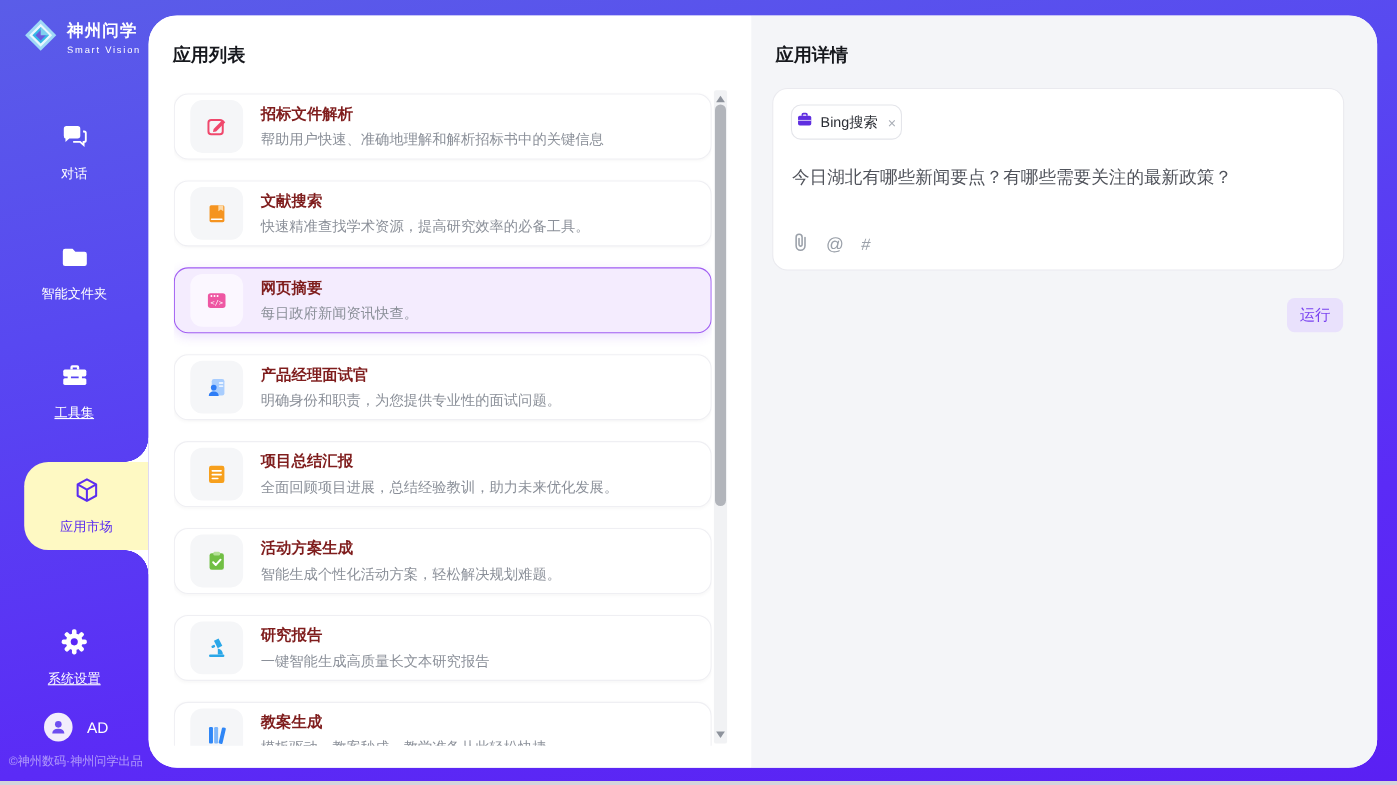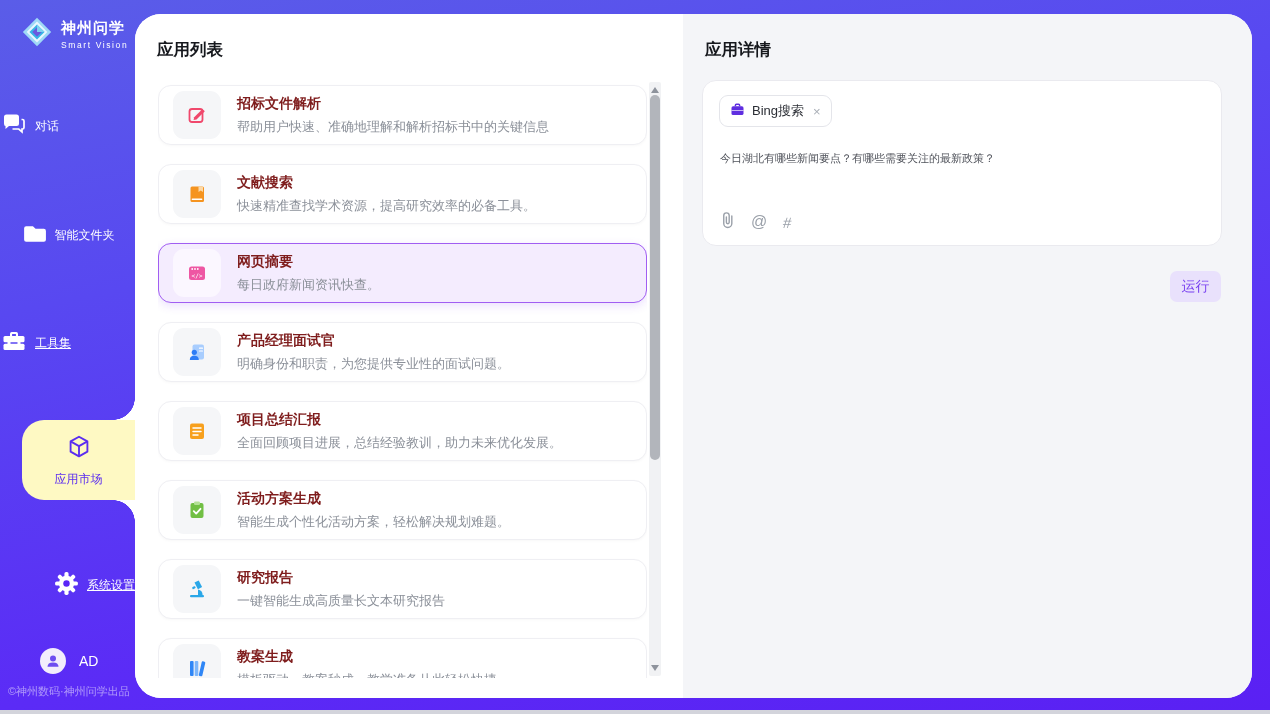--- a/index.html
+++ b/index.html
@@ -9,21 +9,21 @@
     font-family:"Liberation Sans","DejaVu Sans",sans-serif;
     background:linear-gradient(168deg,#5a5de8 0%,#5848f1 32%,#5b2bf6 72%,#5a20f3 100%);
   }
   .bottom-strip { position:absolute; left:0; bottom:0; width:1270px; height:4px; background:#d3d4db; z-index:9; }
 
   
   .sidebar { position:absolute; left:0; top:0; width:135px; height:710px; color:#fff; }
   .brand { position:absolute; left:20px; top:15px; display:flex; align-items:center; gap:7px; }
   .brand-text .bname { font-size:15px; font-weight:700; letter-spacing:1px; }
   .brand-text .bsub { font-size:8.5px; letter-spacing:1.6px; margin-top:2px; }
-  .nav-item { position:absolute; left:0; width:135px; display:flex; flex-direction:row; align-items:center; gap:7px; cursor:pointer; }
+  .nav-item { position:absolute; left:0; width:135px; display:flex; flex-direction:column; align-items:center; gap:7px; cursor:pointer; }
   .nav-label { font-size:12px; color:#fff; }
   .nav-label.u { text-decoration:underline; }
   #nav-0 { top:110px; } #nav-1 { top:220px;justify-content:center; } #nav-2 { top:327px; } #nav-4 { top:570px;justify-content:flex-end; }
   .nav-active { position:absolute; top:420px; left:22px; width:113px; height:80px; background:#fef9c3;
     border-radius:22px 0 0 22px; display:flex; flex-direction:column; align-items:center; justify-content:center; gap:6px; cursor:pointer; }
   .nav-active::before { content:""; position:absolute; top:-22px; right:0; width:22px; height:22px;
     background:radial-gradient(circle at 0 0, rgba(0,0,0,0) 21.6px, #fff 22px); }
   .nav-active::after { content:""; position:absolute; bottom:-22px; right:0; width:22px; height:22px;
     background:radial-gradient(circle at 0 100%, rgba(0,0,0,0) 21.6px, #fff 22px); }
   .nav-active .nav-label { color:#5b2df0; }
@@ -50,24 +50,24 @@
   .scrollbar { position:absolute; left:514px; top:68px; width:12px; height:594px; background:#f1f2f4; border-radius:2px; }
   .sb-up, .sb-down { position:absolute; left:2px; width:0; height:0; border-left:4px solid transparent; border-right:4px solid transparent; cursor:pointer; }
   .sb-up { top:5px; border-bottom:6px solid #8e939c; }
   .sb-down { bottom:5px; border-top:6px solid #8e939c; }
   .sb-thumb { position:absolute; left:1px; top:13px; width:10px; height:365px; background:#b2b5bb; border-radius:5px; cursor:pointer; }
 
   
   .detail-panel { flex:1; background:#f4f5f8; position:relative; }
   .detail-card { position:absolute; left:19px; top:66px; width:520px; height:166px; background:#fff; border:1px solid #eaeaef; border-radius:14px; }
   .chip { position:absolute; left:16px; top:14px; height:32px; border:1px solid #e4e5ea; border-radius:9px;
-    display:flex; align-items:center; gap:7px; padding:0 10px; background:#fff; }
+    display:flex; align-items:center; gap:7px; padding:0 4px; background:#fff; }
   .chip-label { font-size:13px; color:#2b2e35; }
   .chip-close { font-size:13px; color:#a9aeb6; cursor:pointer; margin-left:2px; line-height:1; }
-  .prompt { position:absolute; left:17px; top:70px; width:486px; font-size:11px; color:#50535b; cursor:text; }
+  .prompt { position:absolute; left:17px; top:70px; width:486px; font-size:16px; color:#50535b; cursor:text; }
   .composer-icons { position:absolute; left:17px; top:130px; display:flex; align-items:center; gap:16px; color:#9aa0a9; }
   .glyph-at { font-size:16px; cursor:pointer; }
   .glyph-hash { font-size:15px; cursor:pointer; transform:skewX(-6deg); display:inline-block; }
   .run-btn { position:absolute; right:31px; top:257px; width:51px; height:31px; background:#e9e1fc; color:#7a43f0;
     font-size:14px; border:none; border-radius:7px; display:flex; align-items:center; justify-content:center; cursor:pointer;
     font-family:"Liberation Sans","DejaVu Sans",sans-serif; }
 </style>
 </head>
 <body>
 

